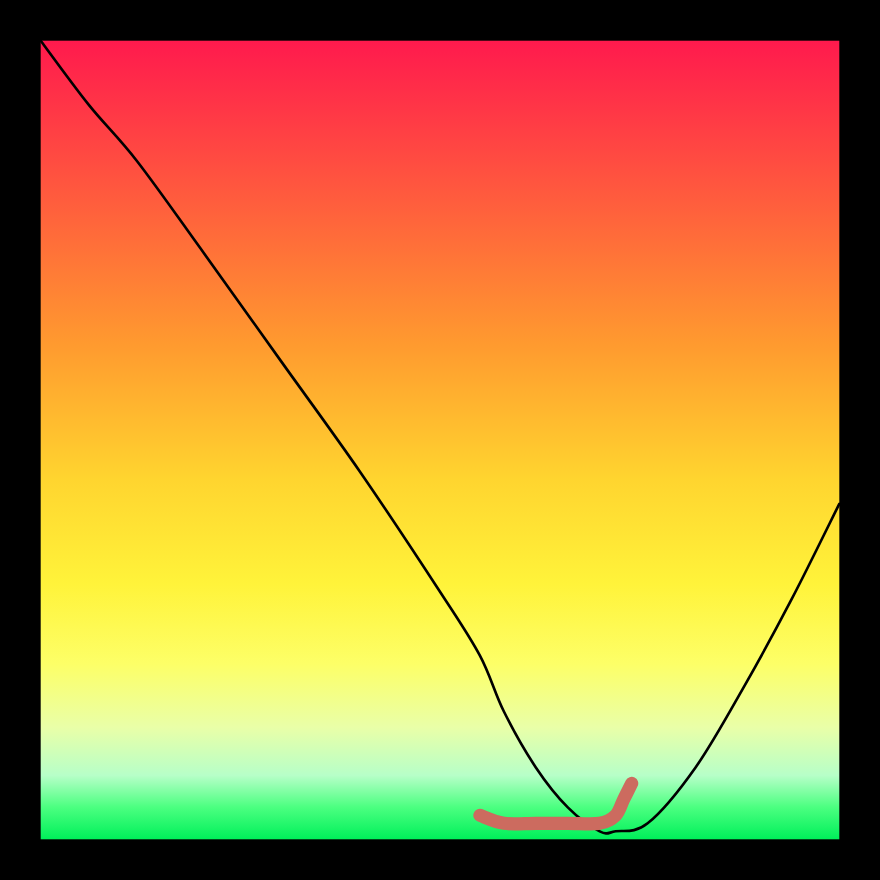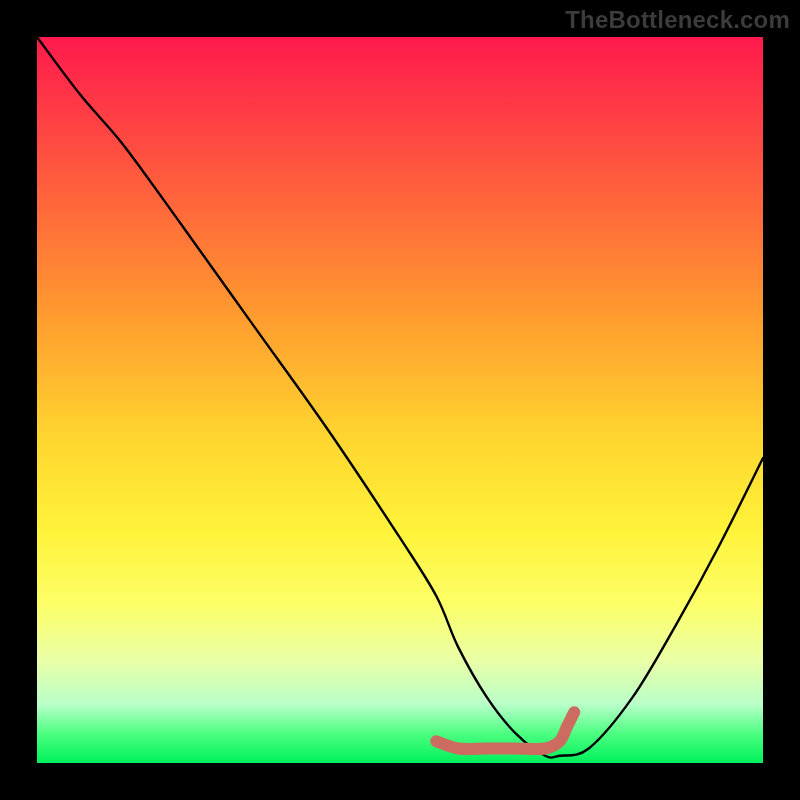--- a/index.html
+++ b/index.html
@@ -56,21 +56,20 @@
     top: 0;
     width: 726px;
     height: 726px;
     overflow: visible;
   }
 </style>
 </head>
 <body>
 
 <div class="frame">
-  <div class="watermark">TheBottleneck.com</div>
 
   <div class="plot">
     <svg viewBox="0 0 726 726">
       <path fill="none" stroke="#000000" stroke-width="2.4" stroke-linecap="round" d="M 0 0 C 7.259999999999999 9.679999999999987 29.04 39.929999999999936 43.559999999999995 58.07999999999993 C 58.07999999999999 76.22999999999992 70.17999999999999 87.11999999999996 87.11999999999999 108.89999999999998 C 104.05999999999999 130.67999999999998 123.42000000000002 158.51 145.20000000000002 188.76 C 166.98000000000002 219.01 193.59999999999997 256.52000000000004 217.79999999999998 290.40000000000003 C 242 324.28000000000003 266.20000000000005 356.95 290.40000000000003 392.03999999999996 C 314.6 427.12999999999994 344.85 473.11 363 500.94 C 381.15 528.77 389.62 540.87 399.3 559.02 C 408.98 577.17 412.61 592.9000000000001 421.08 609.84 C 429.54999999999995 626.78 440.44 646.14 450.12 660.66 C 459.8 675.18 469.48 687.28 479.16 696.96 C 488.84000000000003 706.6400000000001 500.94 715.11 508.2 718.74 C 515.46 722.37 515.46 719.95 522.72 718.74 C 529.98 717.53 539.66 721.1600000000001 551.76 711.48 C 563.86 701.8 580.8 681.23 595.3199999999999 660.66 C 609.8399999999999 640.0899999999999 624.36 613.4699999999999 638.88 588.06 C 653.4 562.65 667.92 536.0300000000001 682.4399999999999 508.20000000000005 C 696.9599999999999 480.37000000000006 718.74 435.6 726 421.08"></path>
       <path fill="none" stroke="#cc6b5f" stroke-width="12" stroke-linecap="round" stroke-linejoin="round" d="M 399.3 704.22 C 402.93 705.4300000000001 412.61 710.27 421.08 711.48 C 429.54999999999995 712.69 440.44 711.48 450.12 711.48 C 459.8 711.48 469.48 711.48 479.16 711.48 C 488.84000000000003 711.48 500.94 712.69 508.2 711.48 C 515.46 710.27 519.09 707.85 522.72 704.22 C 526.35 700.59 527.5600000000001 694.5400000000001 529.98 689.7 C 532.4 684.86 536.03 677.5999999999999 537.24 675.18"></path>
     </svg>
   </div>
 </div>
 
 </body></html>

